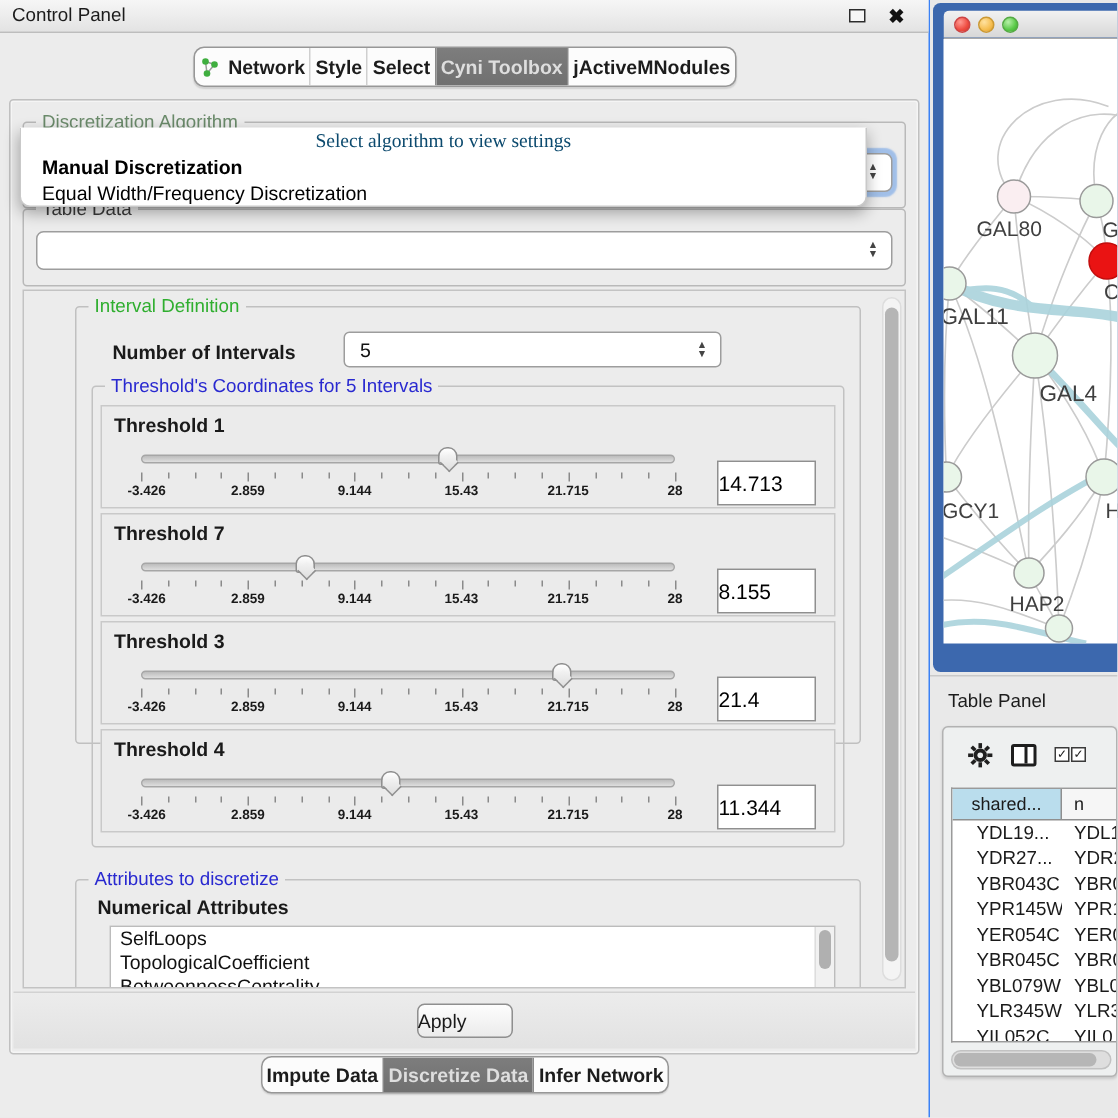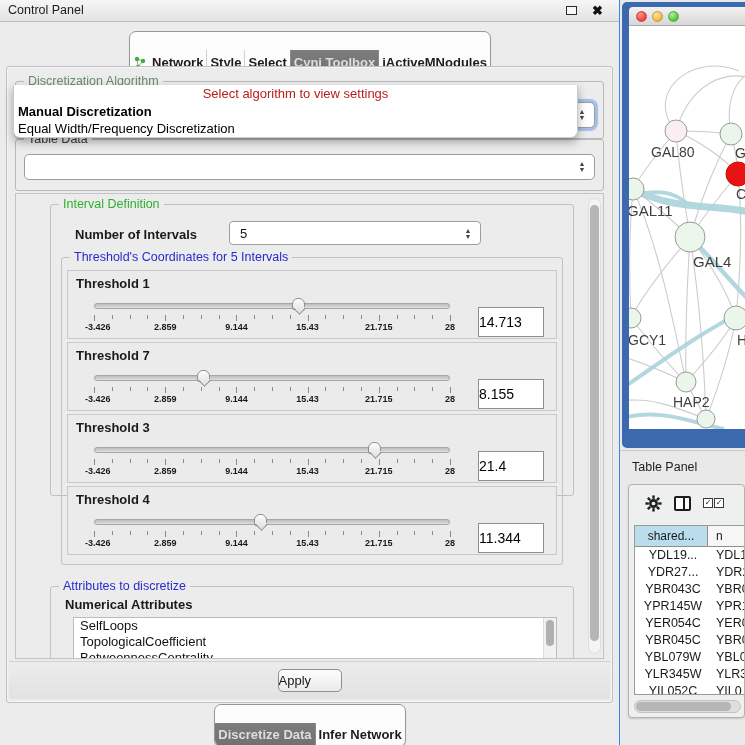--- a/index.html
+++ b/index.html
@@ -9,21 +9,21 @@
   
   .control-panel { position:absolute; left:0; top:0; width:620px; height:745px; background:#ececec; border-right:1px solid #3b82f6; }
   .cp-titlebar { position:absolute; left:0; top:0; right:0; height:22px; background:linear-gradient(#f6f6f6,#e3e3e3); border-bottom:1px solid #bdbdbd; }
   .cp-title { position:absolute; left:8px; top:0; line-height:21px; font-size:12.5px; color:#1c1c1c; }
   .float-icon { position:absolute; right:42px; top:6px; width:11px; height:9px; border:1.5px solid #2c2c2c; background:#f6f6f6; }
   .close-icon { position:absolute; right:16px; top:1px; font-size:13px; font-weight:bold; color:#111; line-height:20px; cursor:default; }
 
   
   .seg-row { position:absolute; left:0; width:620px; display:flex; justify-content:center; }
   .seg-ctl { display:inline-flex; border:1px solid #979797; border-radius:7px; overflow:hidden; background:#fcfcfc; box-shadow:0 1px 1px rgba(0,0,0,.12); }
-  .seg { padding:0 3px; font-size:13px; font-weight:bold; color:#1c1c1c; display:flex; align-items:center; white-space:nowrap;margin-top:18px; }
+  .seg { padding:0 3px; font-size:13px; font-weight:bold; color:#1c1c1c; display:flex; align-items:center; white-space:nowrap; }
   .seg + .seg { border-left:1px solid #cfcfcf; }
   .seg.selected { background:linear-gradient(#7d7d7d,#707070); color:#dedede; border-left-color:#8a8a8a; }
   .seg.selected + .seg { border-left-color:#8a8a8a; }
   .top-tabs { top:31px; } .top-tabs .seg { height:25px; }
   .bottom-tabs { top:704px; } .bottom-tabs .seg { height:23px; }
   .net-tab-icon { width:14px; height:14px; margin-right:5px; }
 
   .outer-panel { position:absolute; left:6px; top:66px; width:607px; height:637px; border:1px solid #c0c0c0; border-radius:3px; background:#ececec; box-shadow:inset 0 0 0 1px #f5f5f5; }
 
   
@@ -39,22 +39,22 @@
 
   .combo { position:absolute; left:8px; right:8px; height:26px; background:#fff; border:1px solid #9d9d9d; border-radius:5px; font-size:13px; }
   .combo .combo-text { position:absolute; left:10px; top:0; line-height:24px; color:#111; }
   .stepper { position:absolute; right:6px; top:3px; width:12px; height:18px; display:flex; flex-direction:column; align-items:center; justify-content:center; color:#444; }
   .stepper span { font-size:7px; line-height:6px; }
   .algo-combo { top:20px; box-shadow:0 0 1px 3px rgba(100,155,230,.55); }
   .tabledata-combo { top:14px; }
 
   
   .algo-popup { position:absolute; left:13px; top:85px; width:565px; height:53px; background:#fff; border:1px solid #c9c9c9; border-top:none; border-radius:0 0 7px 7px; box-shadow:0 4px 10px rgba(0,0,0,.32); z-index:40; }
-  .popup-placeholder { text-align:center; color:#b91c1c; font-size:13px; line-height:18px; }
-  .popup-opt { font-size:13px; line-height:17px; padding-left:4px; color:#000; }
+  .popup-placeholder { text-align:center; color:#0c4a6e; font-size:13px; line-height:18px;font-family:Liberation Serif, serif; }
+  .popup-opt { font-size:13px; line-height:17px; padding-left:14px; color:#000; }
   .popup-opt.bold { font-weight:bold; }
 
   
   .settings-panel { position:absolute; left:8px; right:8px; top:126px; height:466px; border:1px solid #c3c3c3; background:#ececec; overflow:hidden; }
   .v-scrollbar { position:absolute; right:2px; top:4px; bottom:4px; width:13px; background:#f4f4f4; border:1px solid #dddddd; border-radius:7px; }
   .v-scrollbar .thumb { position:absolute; left:1px; right:1px; top:6px; bottom:12px; background:#b5b5b5; border-radius:6px; }
 
   .interval-group { left:34px; top:10px; width:524px; height:292px; border-color:#c0c0c0;padding-left:16px; }
   .intervals-label { position:absolute; left:24px; top:22px; font-size:13px; font-weight:bold; }
   .intervals-combo { left:178px; top:16px; width:252px; height:24px; right:auto; border-radius:4px; }
@@ -102,21 +102,21 @@
   .cols-glyph { width:17px; height:15px; border:2px solid #1e1e1e; border-radius:2px; background:#fff; position:relative; }
   .cols-glyph::after { content:""; position:absolute; left:50%; top:0; bottom:0; width:2px; background:#1e1e1e; }
   .checks-glyph { display:flex; gap:1px; }
   .checks-glyph b { width:10px; height:10px; border:1.5px solid #3a3a3a; background:#fff; font-size:8px; line-height:8px; font-weight:normal; text-align:center; color:#222; }
 
   .tp-table { position:absolute; left:5px; top:40px; right:0; bottom:22px; background:#fff; border:1px solid #9a9a9a; border-right:none; overflow:hidden; }
   .tp-header { display:flex; height:21px; border-bottom:1px solid #8f8f8f; font-size:12px; }
   .tp-header .h1 { width:73px; background:#badded; border-right:1px solid #8f8f8f; text-align:center; line-height:20px; }
   .tp-header .h2 { flex:1; background:#f6f6f6; padding-left:8px; line-height:20px; }
   .tp-row { display:flex; height:17px; font-size:12.5px; }
-  .tp-row .c1 { width:73px; padding-left:3px; line-height:17px; white-space:nowrap; overflow:hidden;text-align:center; }
+  .tp-row .c1 { width:73px; padding-left:16px; line-height:17px; white-space:nowrap; overflow:hidden; }
   .tp-row .c2 { flex:1; padding-left:8px; line-height:17px; white-space:nowrap; overflow:hidden; }
   .h-scrollbar { position:absolute; left:5px; right:3px; bottom:4px; height:13px; background:#dedede; border:1px solid #c2c2c2; border-radius:7px; }
   .h-scrollbar .thumb { position:absolute; left:1px; top:1px; bottom:1px; width:90%; background:#b6b6b6; border-radius:6px; }
 
   svg text { font-family:"Liberation Sans", sans-serif; }
 </style>
 </head>
 <body>
 
 <div class="control-panel">
@@ -375,20 +375,23 @@
   </div>
 
   <div class="algo-popup">
     <div class="popup-placeholder">Select algorithm to view settings</div>
     <div class="popup-opt bold">Manual Discretization</div>
     <div class="popup-opt">Equal Width/Frequency Discretization</div>
   </div>
 
   <div class="seg-row bottom-tabs" id="bottom-tabs">
       <div class="seg-ctl">
+        <div class="seg">
+          <span>Impute Data</span>
+        </div>
         <div class="seg selected">
           <span>Discretize Data</span>
         </div>
         <div class="seg">
           <span>Infer Network</span>
         </div>
       </div>
     </div>
 </div>
 

